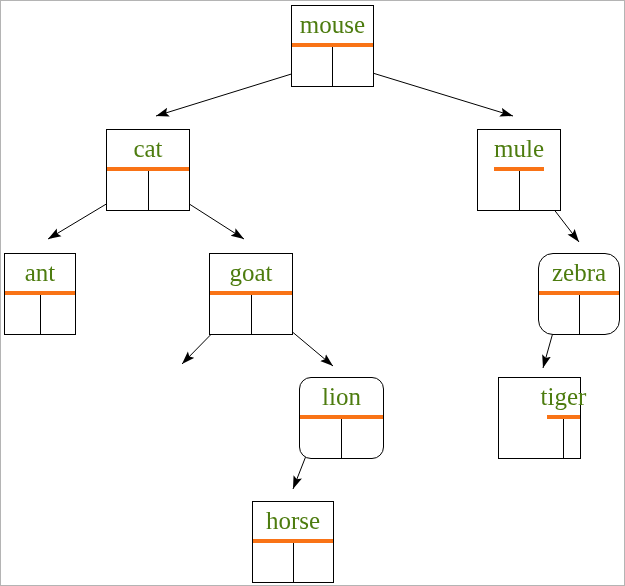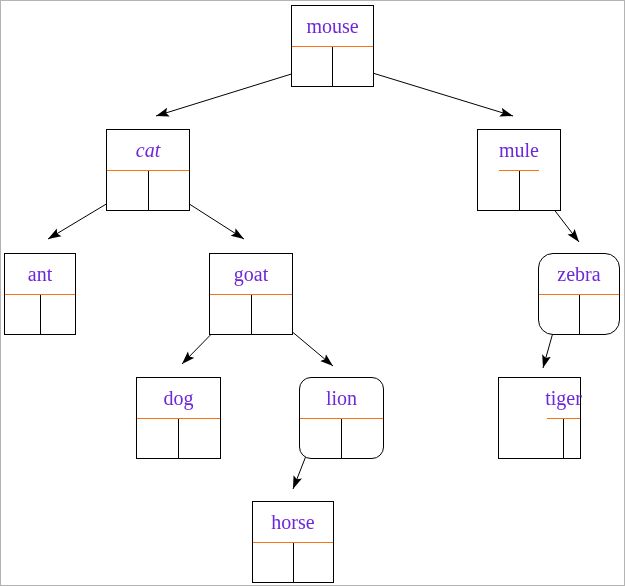--- a/index.html
+++ b/index.html
@@ -23,34 +23,34 @@
     box-sizing: border-box;
     height: 82px;
     border: 1px solid #000000;
     background: #ffffff;
     display: flex;
     flex-direction: column;
   }
   .node-label {
     box-sizing: border-box;
     height: 41px;
-    border-bottom: 1px solid #f97316;
+    border-bottom: 4px solid #f97316;
     display: flex;
     align-items: center;
     justify-content: center;
-    font-size: 20px;
-    color: #6d28d9;
+    font-size: 25px;
+    color: #4d7c0f;
     line-height: 1;
   }
   .node-cells { flex: 1; display: flex; }
   .cell { flex: 1; }
   .cell.left { border-right: 1px solid #000000; }
 
   .n-mouse { left: 290px; top:   4px; width: 83px; }
-  .n-cat   { left: 105px; top: 128px; width: 84px; font-style: italic; }
+  .n-cat   { left: 105px; top: 128px; width: 84px; }
   .n-mule  { left: 476px; top: 128px; width: 84px; align-items: center; }
   .n-ant   { left:   3px; top: 252px; width: 72px; font-family: Liberation Serif, serif; }
   .n-goat  { left: 208px; top: 252px; width: 84px; text-align: center; }
   .n-zebra { left: 537px; top: 252px; width: 82px; border-radius: 15px; }
   .n-dog   { left: 135px; top: 376px; width: 85px; }
   .n-lion  { left: 298px; top: 376px; width: 85px; border-radius: 12px; }
   .n-tiger { left: 497px; top: 376px; width: 83px; padding-left: 48px; }
   .n-horse { left: 251px; top: 500px; width: 82px; }
 
   .edge { stroke: #000000; stroke-width: 1; fill: none; }
@@ -118,27 +118,20 @@
   </div>
 
   <div class="node n-zebra">
     <div class="node-label">zebra</div>
     <div class="node-cells">
       <div class="cell left"></div>
       <div class="cell right"></div>
     </div>
   </div>
 
-  <div class="node n-dog">
-    <div class="node-label">dog</div>
-    <div class="node-cells">
-      <div class="cell left"></div>
-      <div class="cell right"></div>
-    </div>
-  </div>
 
   <div class="node n-lion">
     <div class="node-label">lion</div>
     <div class="node-cells">
       <div class="cell left"></div>
       <div class="cell right"></div>
     </div>
   </div>
 
   <div class="node n-tiger">

